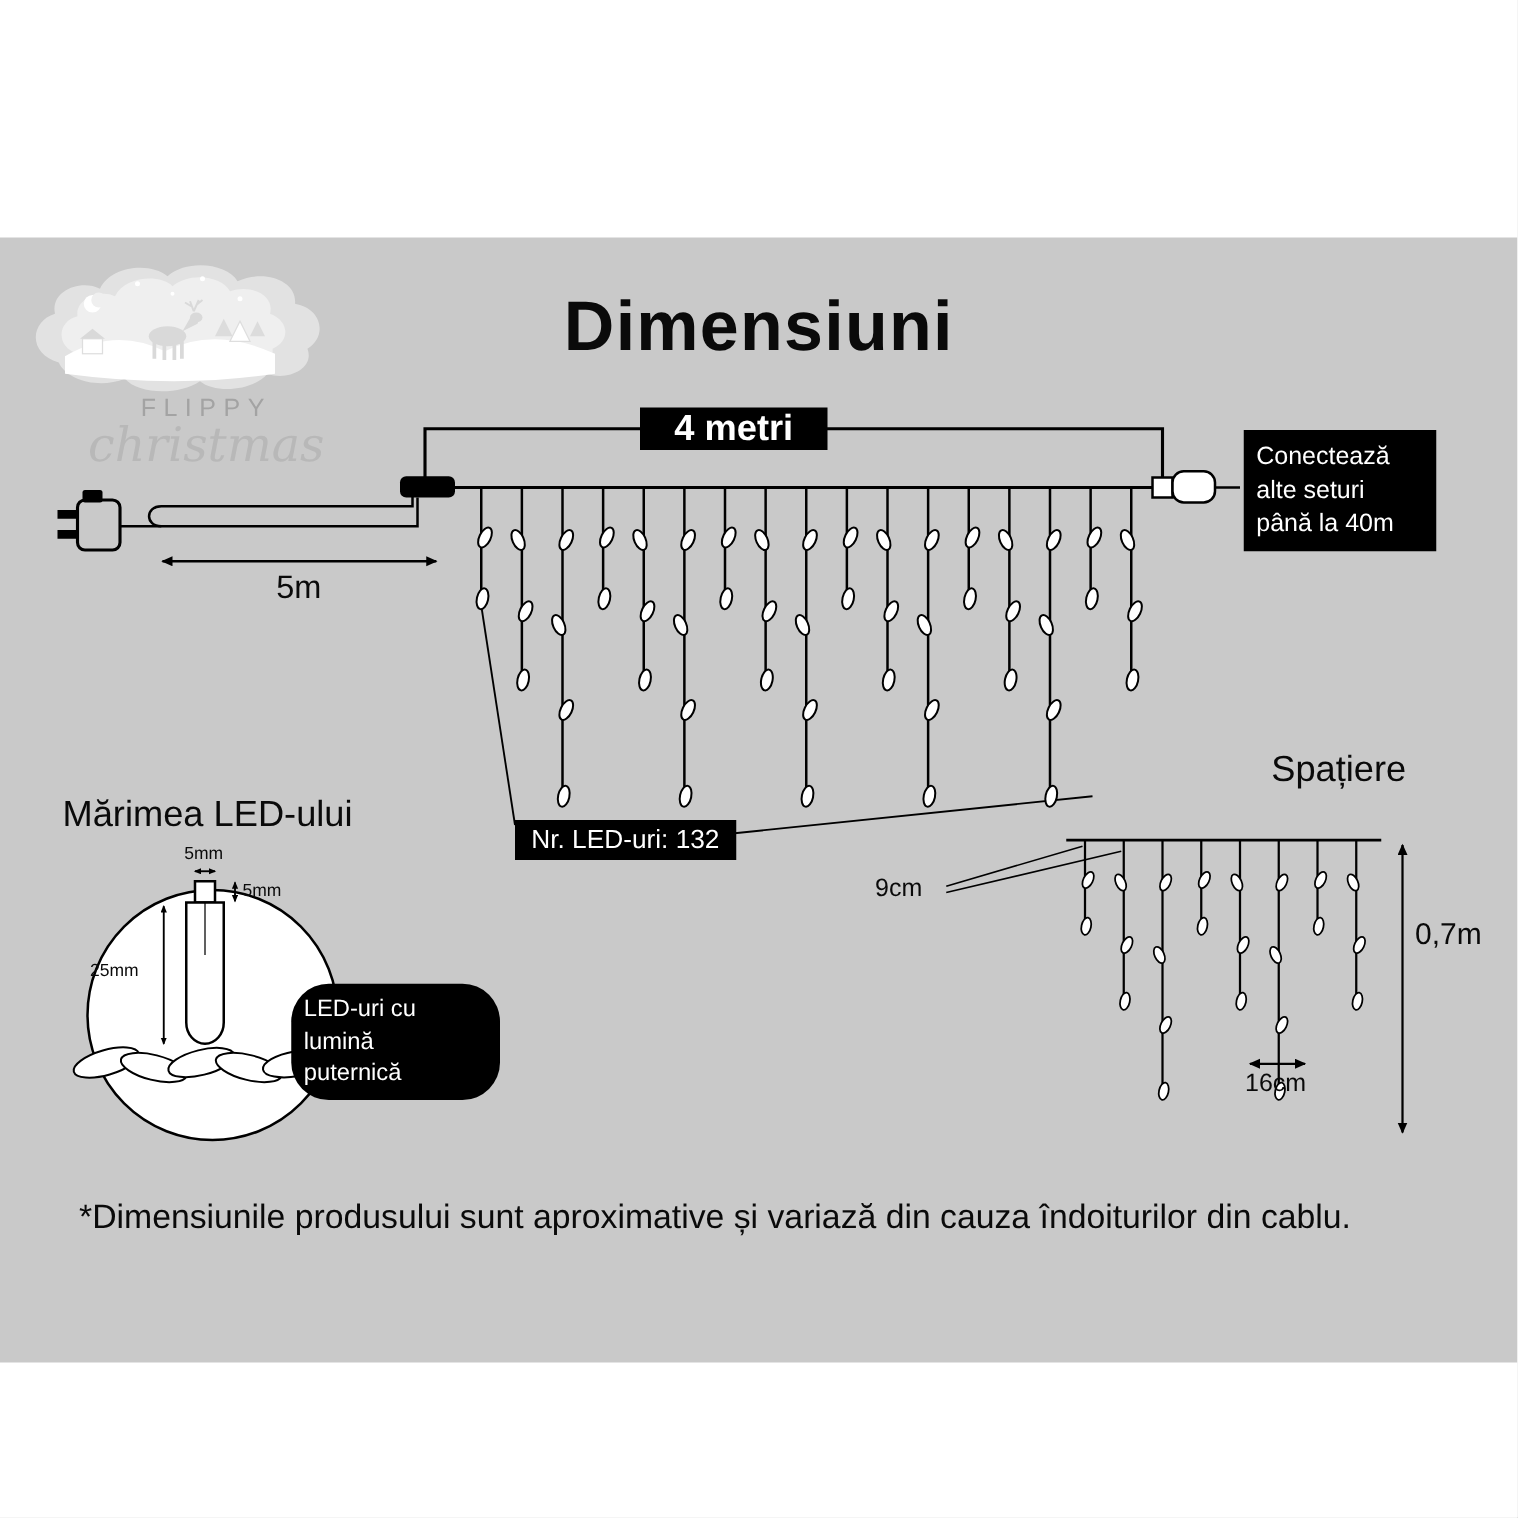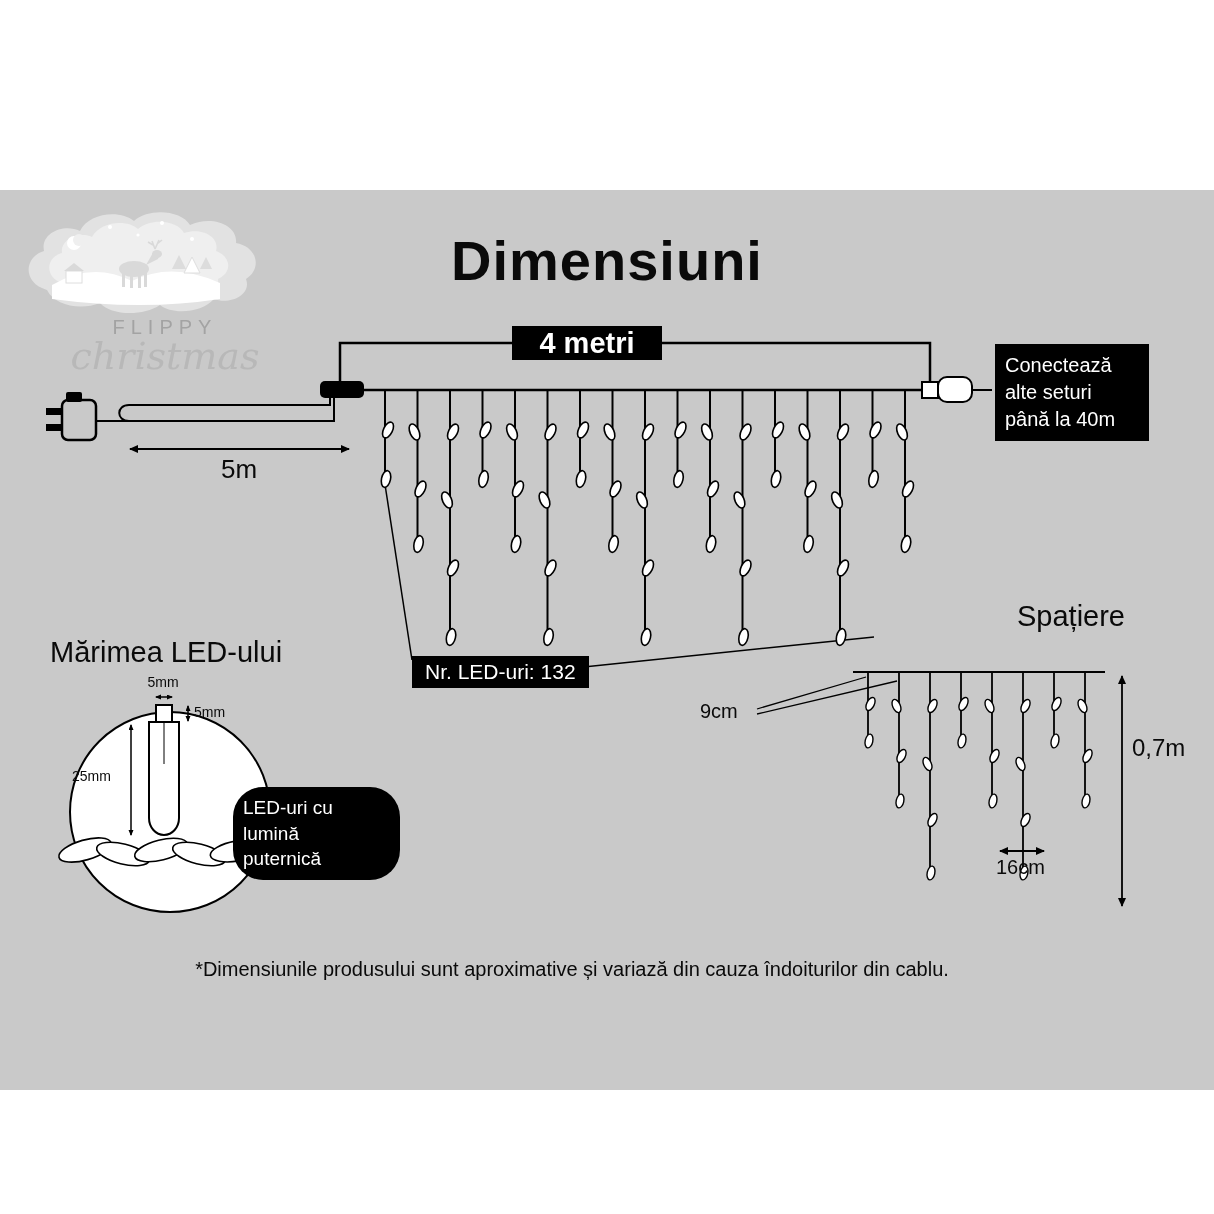--- a/index.html
+++ b/index.html
@@ -5,21 +5,21 @@
   * { margin:0; padding:0; box-sizing:border-box; }
   html,body { background:#ffffff; }
   body { font-family:"Liberation Sans", sans-serif; color:#0a0a0a; }
   .canvas { position:relative; width:1214px; height:1214px; background:#ffffff; overflow:hidden; }
   .gray-band { position:absolute; left:0; top:190px; width:1214px; height:900px; background:#c9c9c9; }
   .art { position:absolute; left:0; top:0; z-index:2; }
   .logo-art { position:absolute; z-index:2; }
   .label { position:absolute; z-index:3; color:#0a0a0a; white-space:nowrap; }
   .blackbox { position:absolute; z-index:3; background:#000000; color:#ffffff; }
   .title { left:0; top:228px; width:1214px; text-align:center; font-size:56px; font-weight:700; letter-spacing:1px; }
-  .footnote { left:0; top:958px; width:1144px; text-align:center; font-size:20px; }
+  .footnote { left:0; top:958px; width:1144px; text-align:center; font-size:27px; }
   .box-4metri { left:512px; top:326px; width:150px; height:34px; line-height:34px; text-align:center; font-size:29px; font-weight:700; }
   .connect-box { left:995px; top:344px; width:154px; padding:8px 10px; font-size:20px; line-height:1.35; }
   .connect-box span { display:block; }
   .nrled-box { left:412px; top:656px; padding:4px 13px; font-size:21px; }
   .spatiere-title { left:955px; top:600px; width:170px; text-align:right; font-size:29px; }
   .marimea-title { left:50px; top:636px; font-size:29px; }
   .lbl-5m { left:128px; top:454px; width:222px; text-align:center; font-size:26px; }
   .lbl-9cm { left:700px; top:700px; font-size:20px; }
   .lbl-16cm { left:996px; top:856px; width:52px; font-size:20px; }
   .lbl-07m { left:1132px; top:734px; font-size:24px; }

